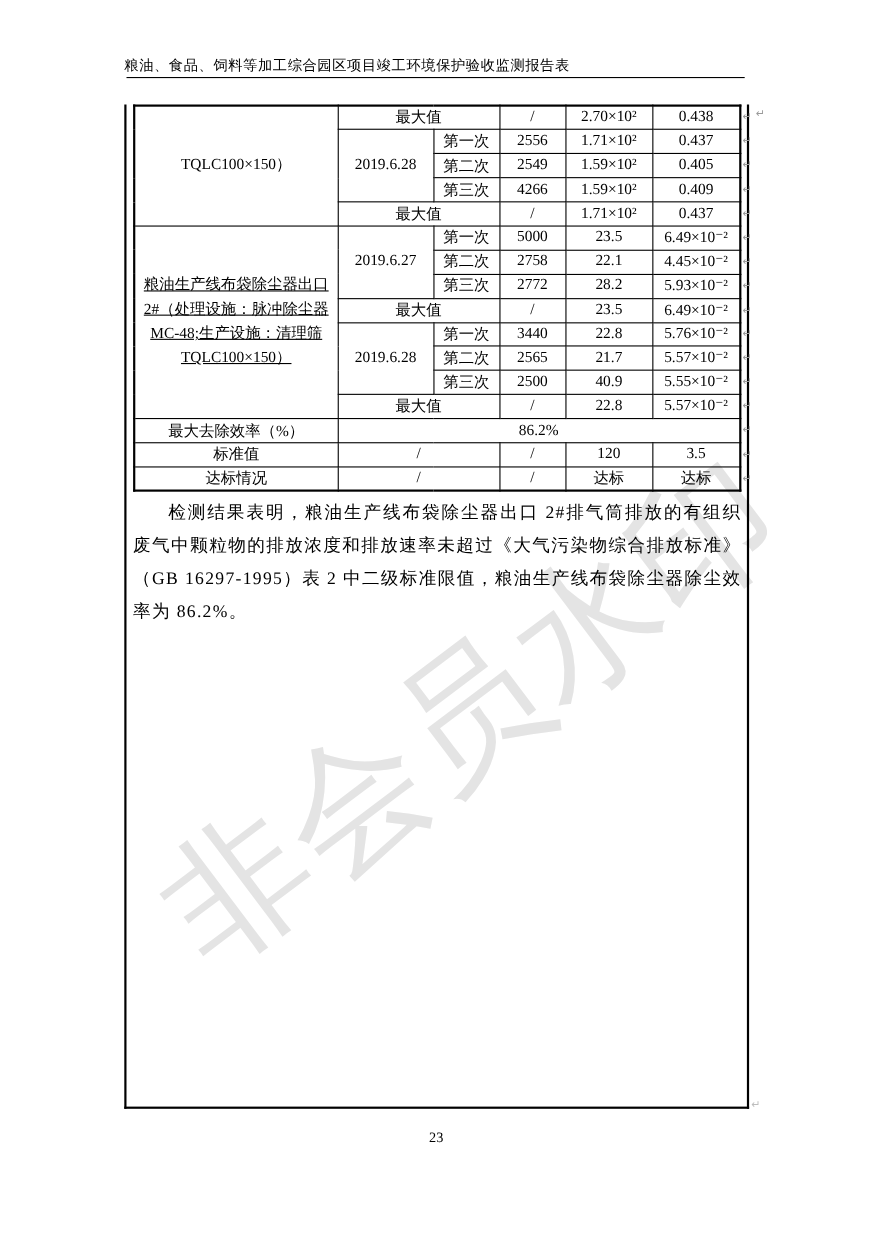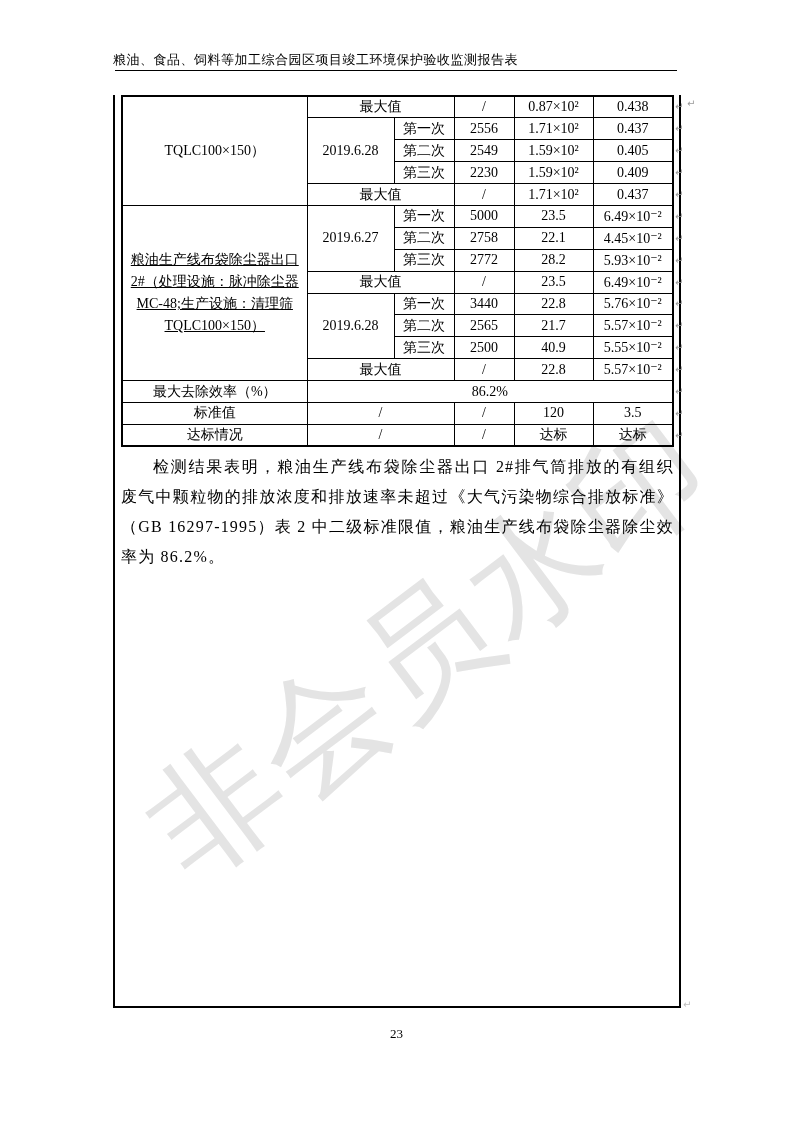--- a/index.html
+++ b/index.html
@@ -96,39 +96,39 @@
     <col style="width:60px">
       <col style="width:79px">
       <col style="width:80px">
   </colgroup>
 
   <tbody>
       <tr>
     <td class="point-tail" rowspan="5">TQLC100×150）</td>
     <td colspan="2">最大值</td>
     <td>/</td>
-    <td>0.87×10²</td>
+    <td>2.70×10²</td>
     <td>0.438</td>
   </tr>
   <tr>
     <td rowspan="3">2019.6.28</td>
     <td>第一次</td>
     <td>2556</td>
     <td>1.71×10²</td>
     <td>0.437</td>
   </tr>
   <tr>
     <td>第二次</td>
     <td>2549</td>
     <td>1.59×10²</td>
     <td>0.405</td>
   </tr>
   <tr>
     <td>第三次</td>
-    <td>2230</td>
+    <td>4266</td>
     <td>1.59×10²</td>
     <td>0.409</td>
   </tr>
   <tr>
     <td colspan="2">最大值</td>
     <td>/</td>
     <td>1.71×10²</td>
     <td>0.437</td>
   </tr>
 

